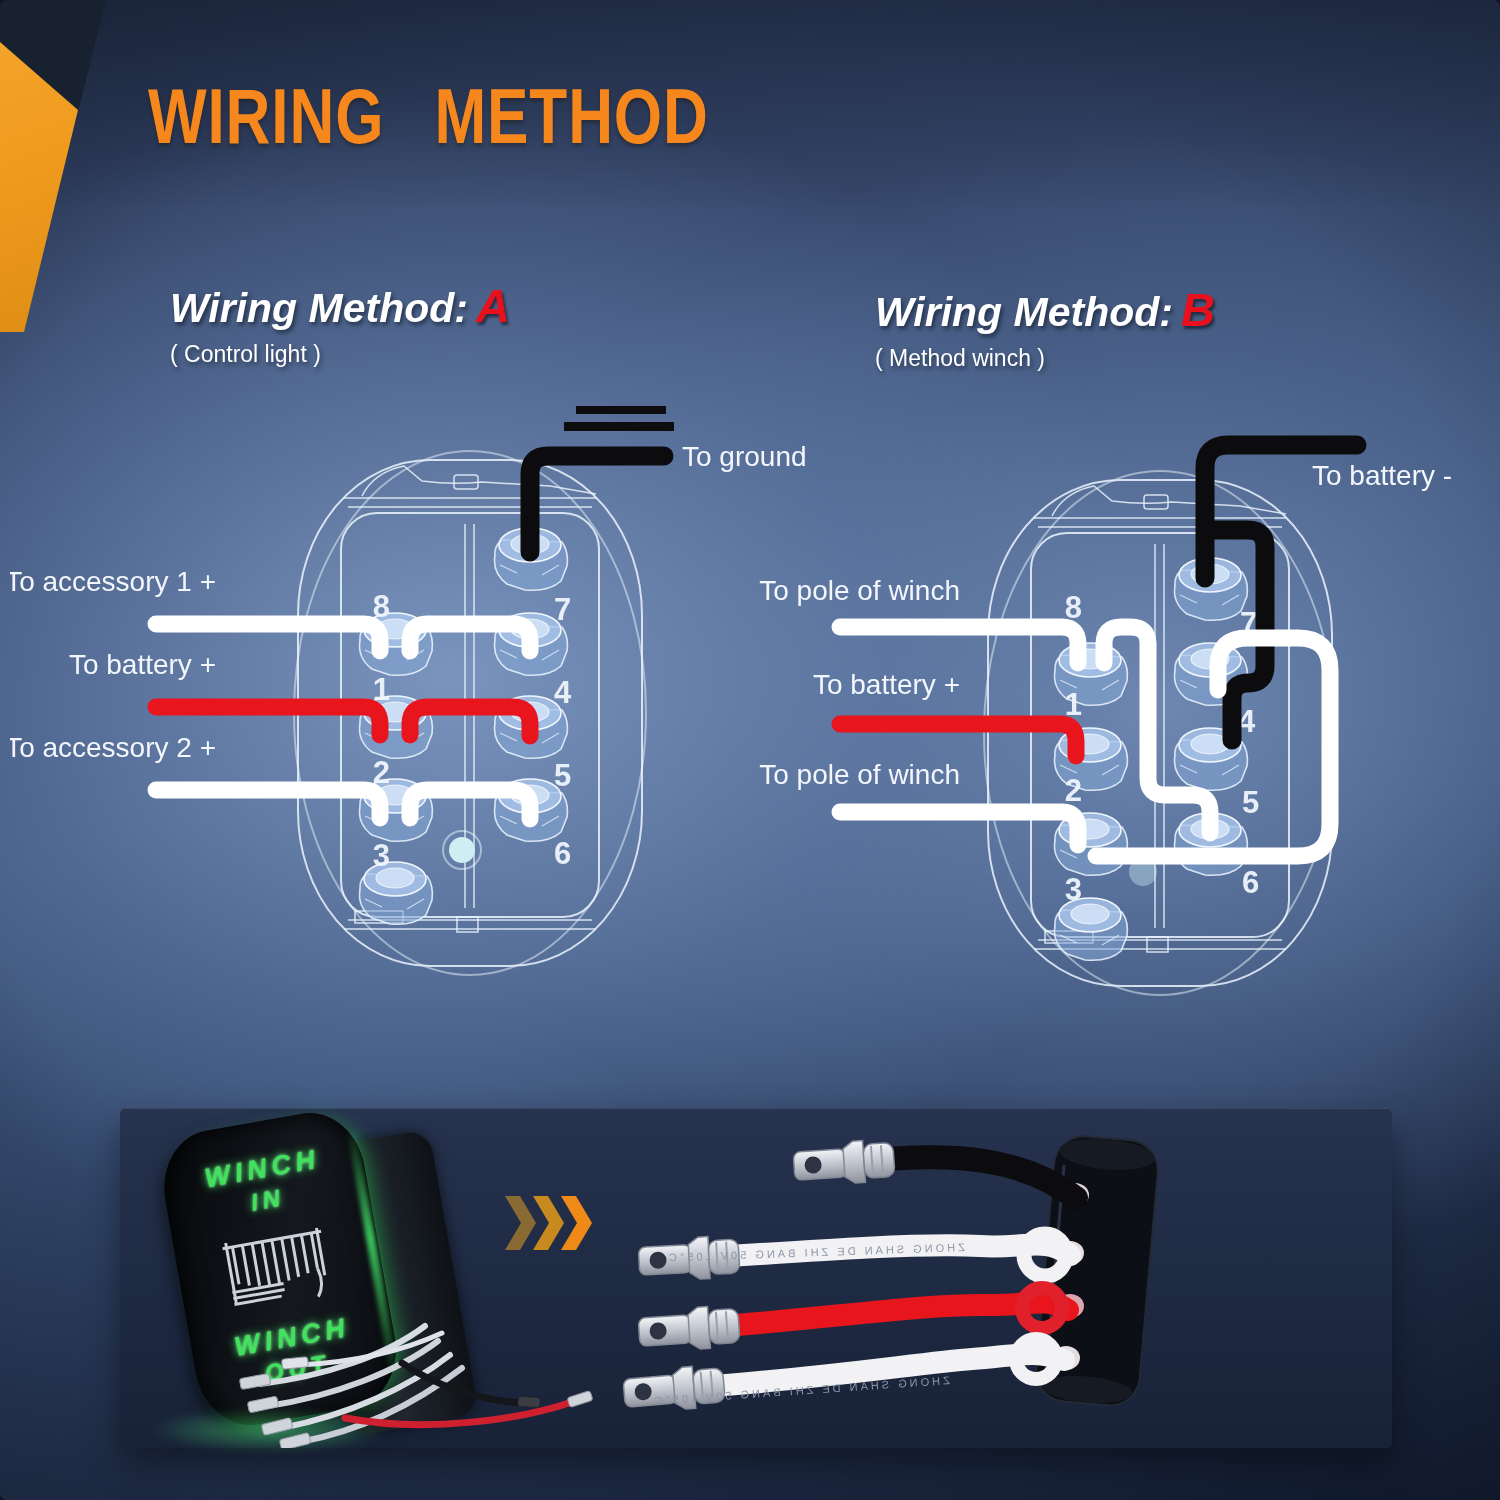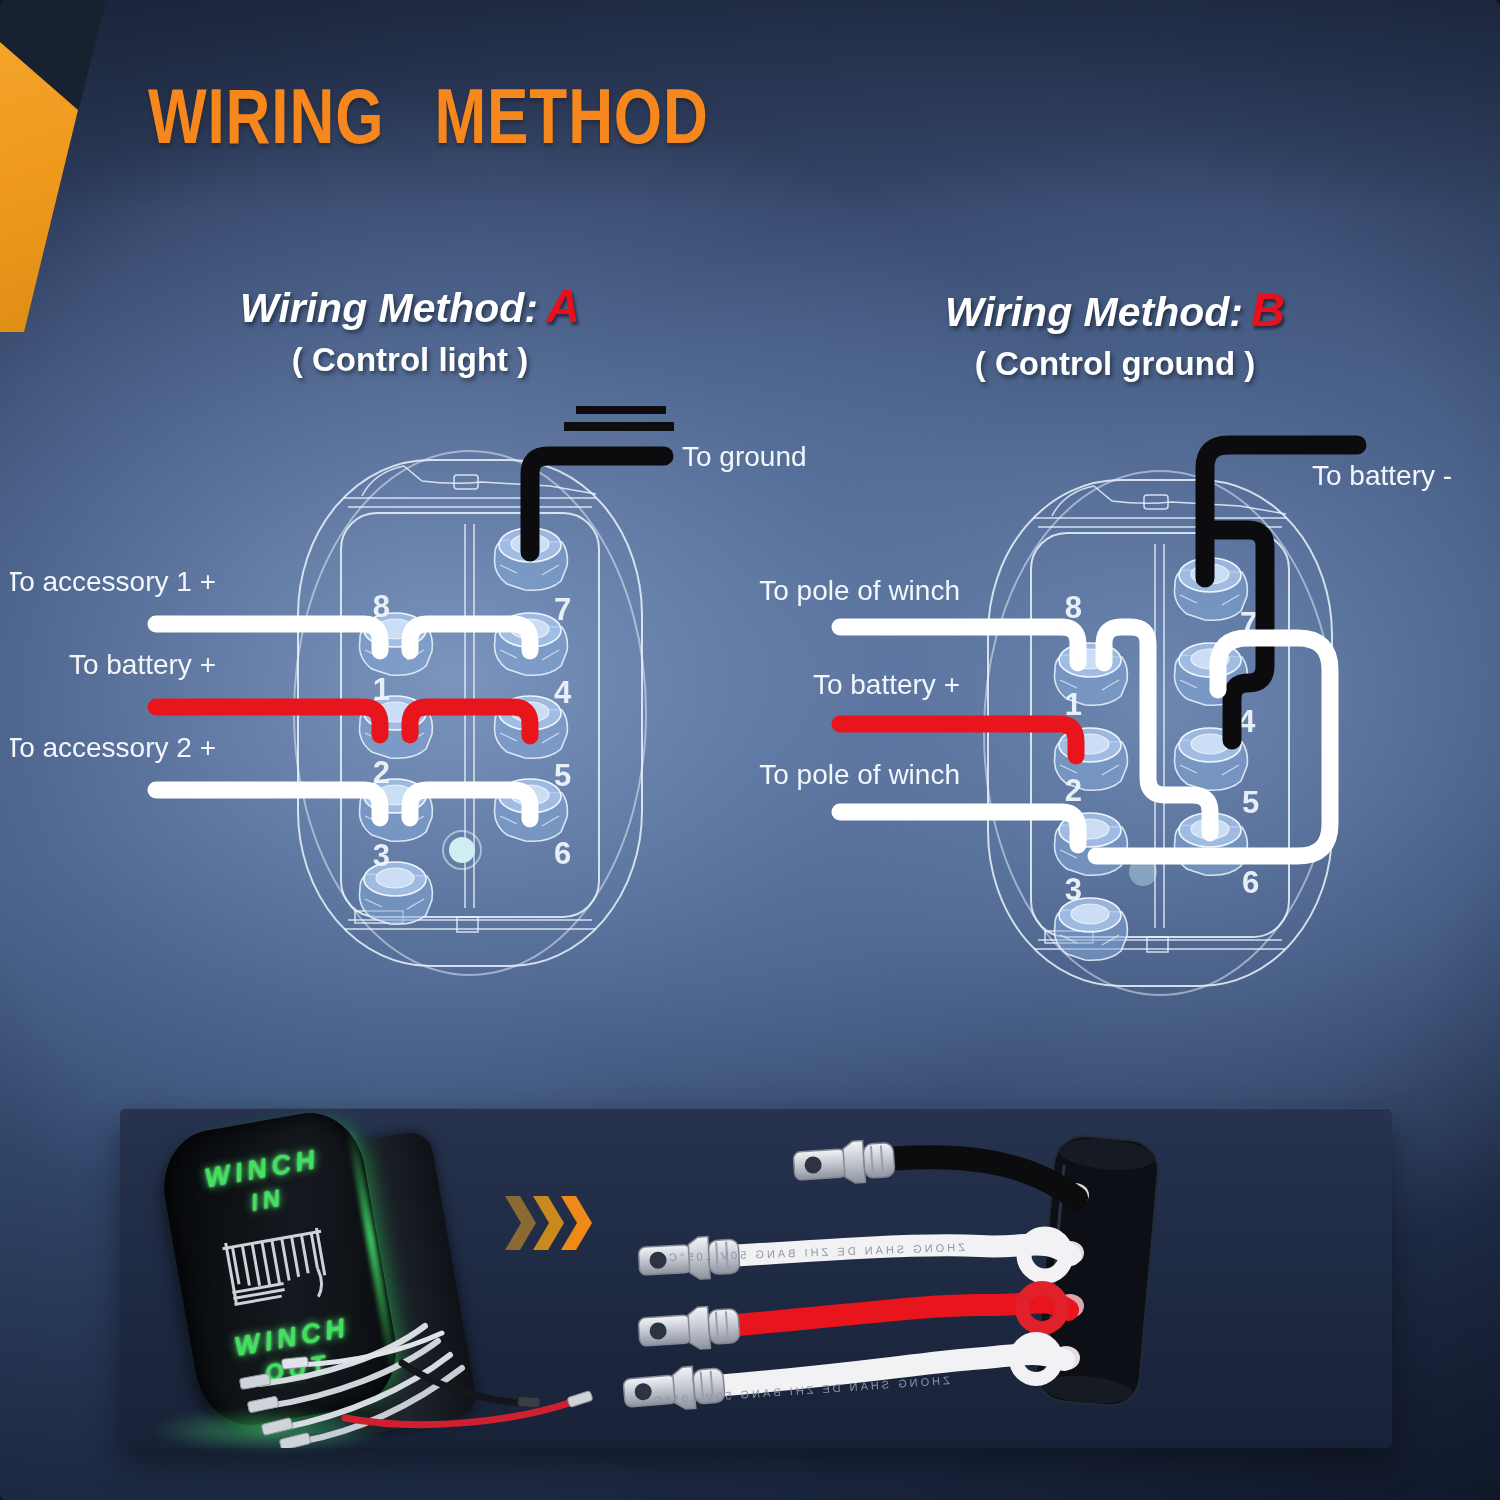--- a/index.html
+++ b/index.html
@@ -12,24 +12,24 @@
       radial-gradient(900px 730px at 77% 47%, rgba(116,142,184,.90) 0%, rgba(88,114,158,.50) 47%, rgba(56,76,114,0) 78%),
       linear-gradient(165deg,#2b3957 0%,#35466a 22%,#3e5479 46%,#344a6f 62%,#253452 80%,#141e33 100%); border-radius: 7px;}
   .corner-navy{position:absolute;left:0;top:0;width:170px;height:170px;
     clip-path:polygon(0 0,106px 0,78px 112px,0 46px);background:#18212f;}
   .corner-orange{position:absolute;left:0;top:0;width:180px;height:340px;
     clip-path:polygon(0 42px,78px 110px,24px 332px,0 332px);
     background:linear-gradient(160deg,#f4a72e 0%,#ef9a1d 45%,#d98a12 100%);}
   .page-title{position:absolute;left:148px;top:72px;font-size:74px;font-weight:bold;
     color:var(--accent_orange,#f6871d);letter-spacing:1px;word-spacing:38px;white-space:nowrap;
     transform:scale(.84,1.04);transform-origin:left top;text-shadow:0 3px 4px rgba(30,18,0,.35);}
-  .mh{position:absolute;text-align:center;color:#fff;}
+  .mh{position:absolute;text-align:left;color:#fff;}
   .mh .mh-line{font-size:41px;font-weight:bold;font-style:italic;text-shadow:2px 3px 4px rgba(8,13,24,.55);}
   .mh .mh-letter{color:var(--accent_red,#e8101c);font-size:47px;padding-left:8px;text-shadow:2px 3px 3px rgba(8,13,24,.6);}
-  .mh .mh-sub{font-size:33px;font-weight:bold;margin-top:8px;text-shadow:2px 3px 4px rgba(8,13,24,.5);}
+  .mh .mh-sub{font-size:23px;font-weight:normal;margin-top:8px;text-shadow:2px 3px 4px rgba(8,13,24,.5);}
   .diag{position:absolute;}
   svg text{font-family:"Liberation Sans",sans-serif;}
   .oline{fill:none;stroke:rgba(235,243,253,.85);stroke-width:2px;}
   .oline .faint{stroke:rgba(235,243,253,.5);}
   .oline .thin{stroke-width:1.5px;}
   .post-body{fill:rgba(133,167,214,.55);stroke:rgba(230,240,252,.9);stroke-width:1.6px;}
   .post-top{fill:rgba(170,197,235,.8);stroke:rgba(245,250,255,.95);stroke-width:1.6px;}
   .post-hole{fill:rgba(205,223,246,.95);stroke:rgba(255,255,255,.7);stroke-width:1.2px;}
   .post-line{fill:none;stroke:rgba(240,247,255,.7);stroke-width:1.2px;}
   .wire{fill:none;stroke-linecap:round;stroke-linejoin:round;}
@@ -74,21 +74,21 @@
 
   <div class="page-title">WIRING METHOD</div>
 
   <div class="mh" style="left:170px;top:278px;width:480px">
     <div class="mh-line"><span>Wiring Method:</span><span class="mh-letter">A</span></div>
     <div class="mh-sub">( Control light )</div>
   </div>
 
   <div class="mh" style="left:875px;top:282px;width:480px">
     <div class="mh-line"><span>Wiring Method:</span><span class="mh-letter">B</span></div>
-    <div class="mh-sub">( Control ground )</div>
+    <div class="mh-sub">( Method winch )</div>
   </div>
 
   <svg class="diag" style="left:10px;top:372px" width="900" height="680" viewBox="0 0 900 680">
     <defs>
       <g id="post">
         <path class="post-body" d="M-35,-2 Q-38,16 -23,27 L-5,33 Q19,35 31,24 L37,9 Q39,-5 32,-15 L-28,-17 Q-36,-11 -35,-2 Z"></path>
         <ellipse class="post-top" cx="0" cy="-12" rx="31" ry="17"></ellipse>
         <ellipse class="post-hole" cx="0" cy="-13" rx="19" ry="10"></ellipse>
         <path class="post-line" d="M-30,8 L-13,16 M12,18 L29,8"></path>
       </g>

